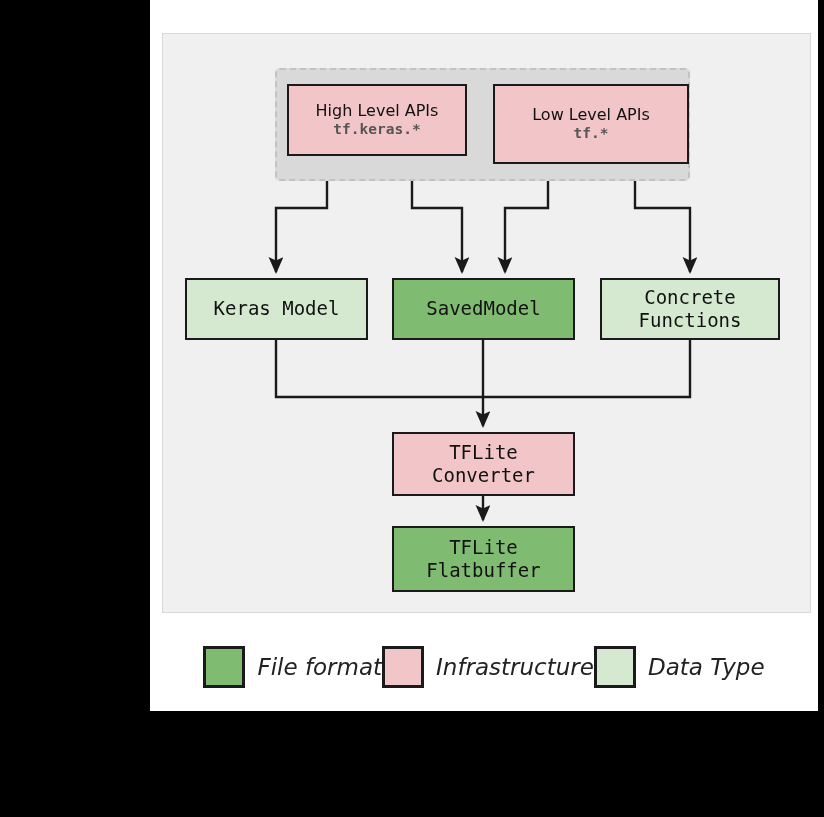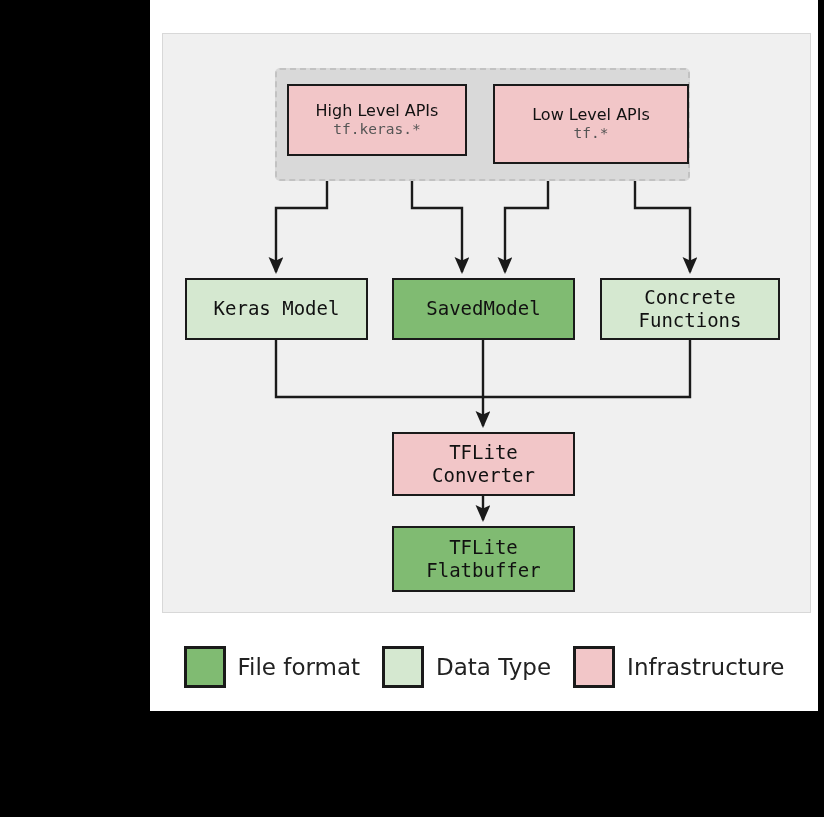--- a/index.html
+++ b/index.html
@@ -70,21 +70,21 @@
     text-align: center;
     line-height: 1.22;
     color: #111111;
     z-index: 3;
   }
   .node.pink  { background: #f2c6c8; }
   .node.green { background: #80bb72; }
   .node.ltgreen { background: #d5e8d0; }
 
   .sans  { font-family: "DejaVu Sans", sans-serif; font-size: 16px; }
-  .mono  { font-family: "DejaVu Sans Mono", monospace; font-size: 14.5px; color: #555555; }
+  .mono  { font-family: "DejaVu Sans Mono", monospace; font-size: 14.5px; color: #555555; font-weight: bold; }
   .mono-lg { font-family: "DejaVu Sans Mono", monospace; font-size: 19px; color: #111111; }
 
   
   #node-high-level   { left: 137px;  top: 84px;  width: 180px; height: 72px; }
   #node-low-level    { left: 343px;  top: 84px;  width: 196px; height: 80px; }
 
   #node-keras-model  { left: 35px;   top: 278px; width: 183px; height: 62px; }
   #node-savedmodel   { left: 242px;  top: 278px; width: 183px; height: 62px; }
   #node-concrete-fn  { left: 450px;  top: 278px; width: 180px; height: 62px; }
 
@@ -94,21 +94,21 @@
   
   #legend {
     position: absolute;
     left: 0px;
     top: 633px;
     width: 668px;
     height: 68px;
     display: flex;
     align-items: center;
     justify-content: center;
-    gap: 22px;
+    font-style: italic;
   }
   .legend-item {
     display: flex;
     align-items: center;
     gap: 12px;
   }
   .legend-swatch {
     width: 42px;
     height: 42px;
     border: 3px solid #1a1a1a;
@@ -191,22 +191,22 @@
     <span class="mono-lg">TFLite</span>
     <span class="mono-lg">Flatbuffer</span>
   </div>
 
   <div id="legend">
     <div class="legend-item">
       <span class="legend-swatch" id="swatch-file-format" style="background: rgb(128, 187, 114);"></span>
       <span class="legend-label">File format</span>
     </div>
     <div class="legend-item">
+      <span class="legend-swatch" id="swatch-infrastructure" style="background: rgb(242, 198, 200);"></span>
+      <span class="legend-label">Infrastructure</span>
+    </div>
+    <div class="legend-item">
       <span class="legend-swatch" id="swatch-data-type" style="background: rgb(213, 232, 208);"></span>
       <span class="legend-label">Data Type</span>
     </div>
-    <div class="legend-item">
-      <span class="legend-swatch" id="swatch-infrastructure" style="background: rgb(242, 198, 200);"></span>
-      <span class="legend-label">Infrastructure</span>
-    </div>
   </div>
 
 </div>
 
 </body></html>

